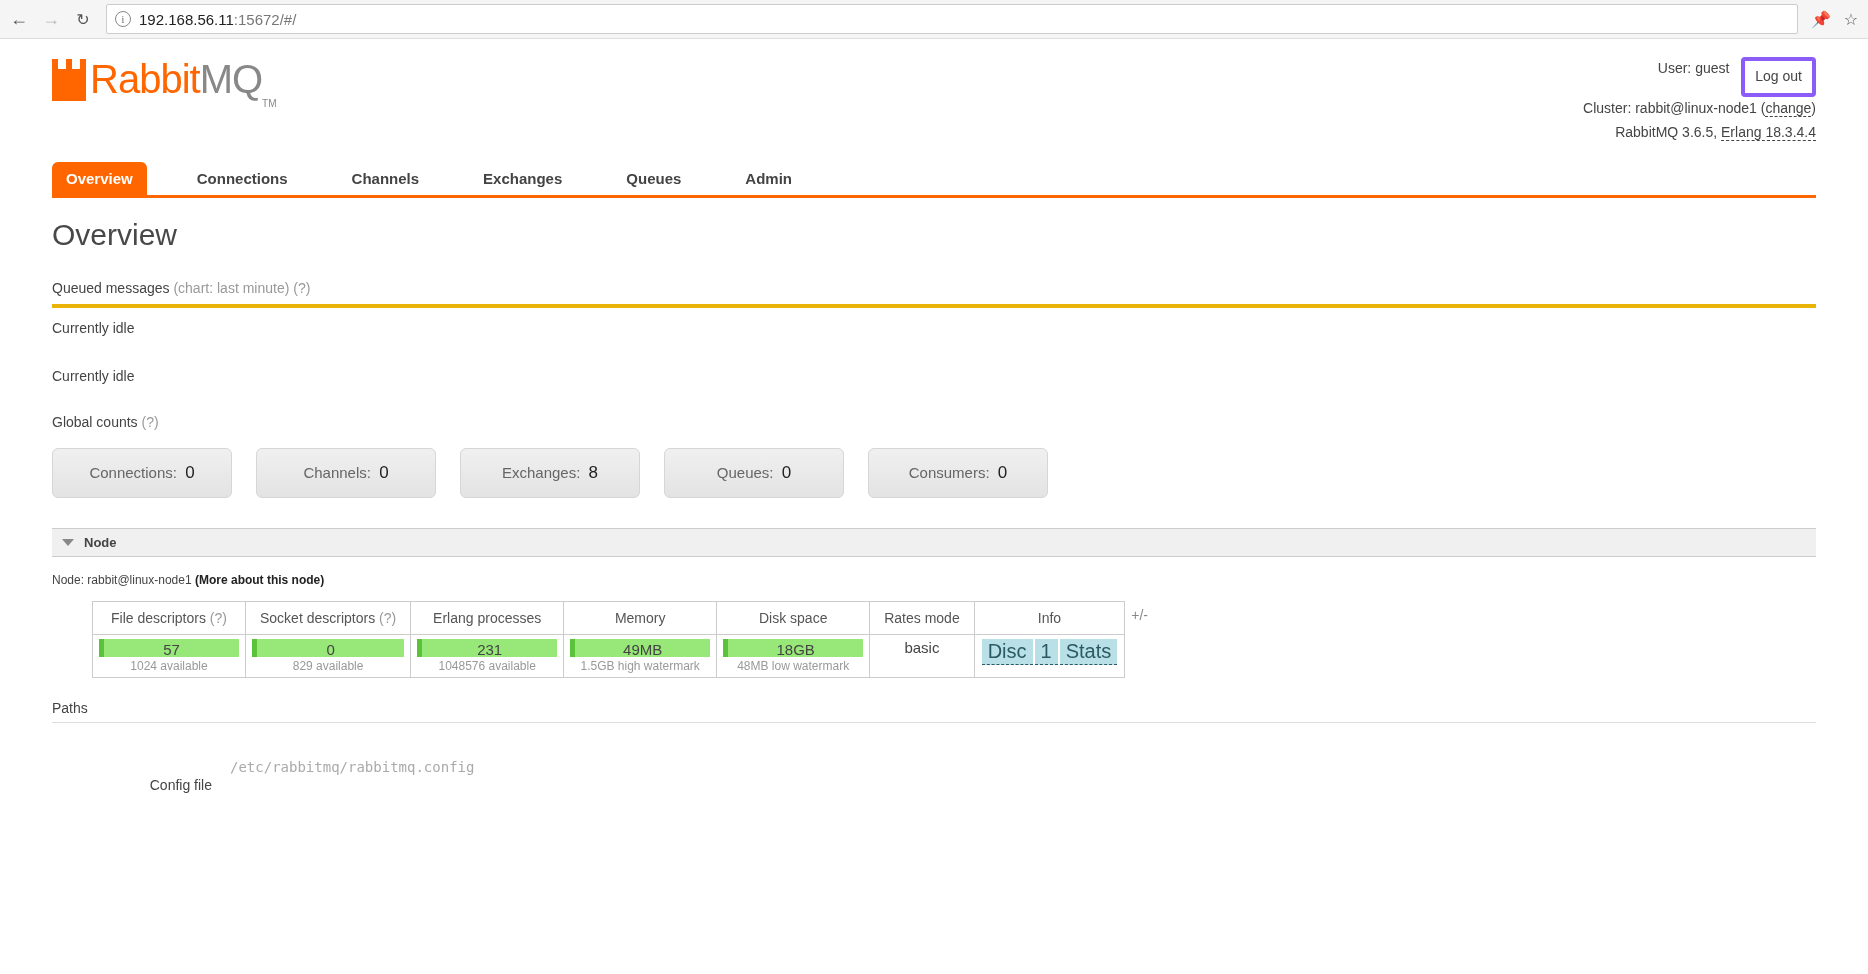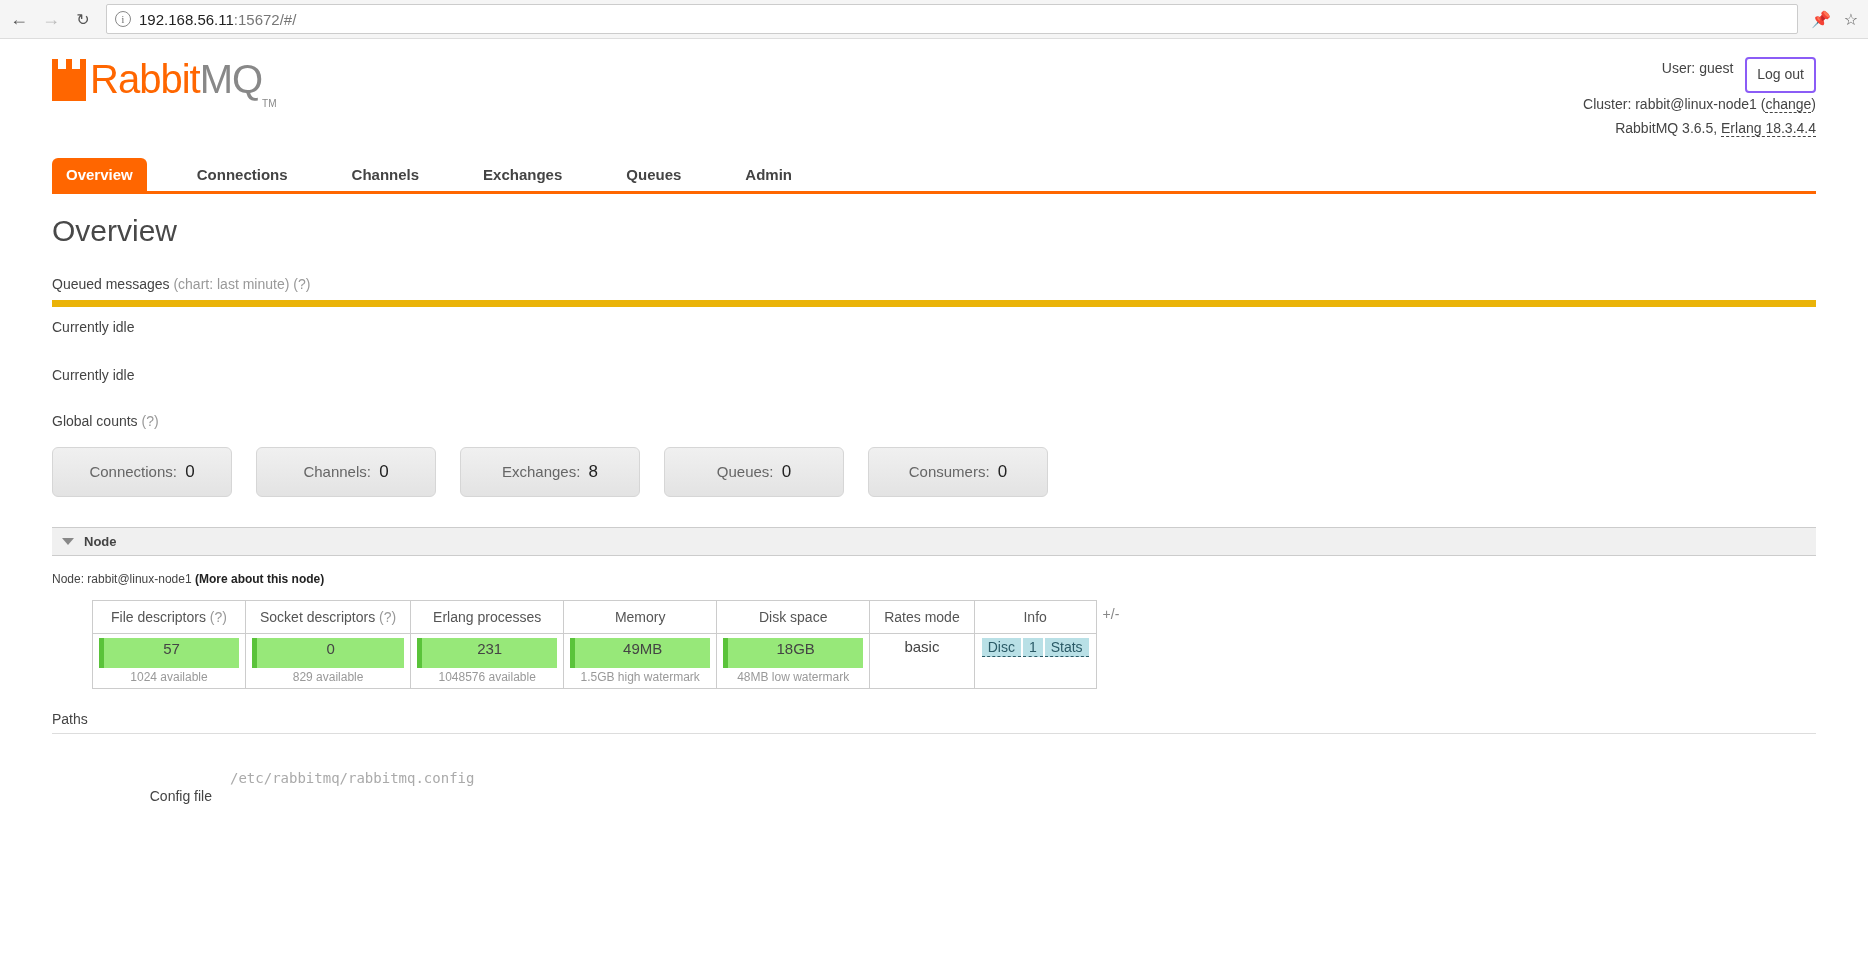--- a/index.html
+++ b/index.html
@@ -20,48 +20,48 @@
   .logo-mark{width:34px;height:42px;background:#f60;position:relative;margin-right:4px;}
   .logo-mark:before,.logo-mark:after{content:'';position:absolute;top:0;width:8px;height:10px;background:#fff;}
   .logo-mark:before{left:6px;}
   .logo-mark:after{right:6px;}
   .logo-text{font-size:40px;font-weight:400;letter-spacing:-1px;}
   .logo-text .r{color:#f60;}
   .logo-text .mq{color:#888;}
   .logo-tm{font-size:10px;color:#888;vertical-align:top;position:relative;top:24px;}
   .top-right{margin-left:auto;text-align:right;line-height:1.7;font-size:14px;color:#444;}
   .top-right a{color:#444;}
-  .logout-btn{display:inline-block;border:2px solid #8b5cf6;border-radius:4px;padding:4px 10px;background:#fff;margin-left:8px;color:#444;font-size:14px;vertical-align:top;}
+  .logout-btn{display:inline-block;border:4px solid #8b5cf6;border-radius:4px;padding:4px 10px;background:#fff;margin-left:8px;color:#444;font-size:14px;vertical-align:top;}
   .change-link, .erlang-link{border-bottom:1px dashed #444;margin-top:24px;}
   
   .tabs{margin-top:18px;border-bottom:3px solid #f60;display:flex;gap:36px;padding:0;}
   .tab{padding:8px 14px;font-weight:bold;font-size:15px;color:#444;border-radius:6px 6px 0 0;cursor:pointer;}
   .tab.active{background:#f60;color:#fff;}
   h1.page-title{font-size:30px;font-weight:normal;color:#484848;margin:20px 0 18px 0;}
   
   .section-head{background:#f0f0f0;border-top:1px solid #ccc;border-bottom:1px solid #ccc;padding:6px 10px;font-weight:bold;color:#444;display:flex;align-items:center;margin-top:4px;}
   .tri{display:inline-block;width:0;height:0;border-left:6px solid transparent;border-right:6px solid transparent;border-top:7px solid #888;margin-right:10px;}
-  .sub-line{border-bottom:7px solid #eab308;padding:10px 0 8px 0;color:#444;font-size:14px;}
+  .sub-line{border-bottom:4px solid #eab308;padding:10px 0 8px 0;color:#444;font-size:14px;}
   .sub-line .muted{color:#999;}
   .help{color:#999;}
   .idle{padding:12px 0 20px 0;font-size:14px;}
   .counts-row{display:flex;gap:24px;padding:10px 0 26px 0;}
   .count-box{background:linear-gradient(#f0f0f0,#e3e3e3);border:1px solid #d6d6d6;border-radius:6px;padding:14px 24px;min-width:130px;text-align:center;font-size:15px;color:#666;}
   .count-box .val{color:#222;font-size:17px;margin-left:4px;}
   
   .node-line{padding:16px 0 12px 0;font-size:12px;}
   .node-line b{color:#222;}
   table.node{border-collapse:collapse;margin-top:2px;margin-left:40px;}
   table.node th{border:1px solid #ccc;background:#fff;font-weight:normal;color:#555;padding:8px 14px;font-size:14px;text-align:center;}
   table.node td{border:1px solid #ccc;padding:4px 6px;text-align:center;vertical-align:top;}
   .bar-cell{min-width:140px;}
-  .bar{background:#97e879;height:30px;line-height:22px;font-size:15px;border-left:5px solid #5ac33a;position:relative;}
+  .bar{background:#97e879;height:18px;line-height:22px;font-size:15px;border-left:5px solid #5ac33a;position:relative;}
   .bar-sub{color:#999;font-size:12px;padding-top:2px;}
   .plain-cell{font-size:15px;padding-top:2px;}
-  .info-pill{display:inline-block;background:#b9e0e6;color:#2a5a66;padding:1px 6px;margin:0 1px;border-bottom:1px dashed #2a5a66;font-size:14px;}
+  .info-pill{display:inline-block;background:#b9e0e6;color:#2a5a66;padding:1px 6px;margin:0 1px;border-bottom:1px dashed #2a5a66;font-size:20px;}
   .plusminus{color:#888;font-size:14px;padding-left:6px;}
   
   .paths-head{padding:22px 0 6px 0;border-bottom:1px solid #ddd;font-size:14px;}
   .paths-row{display:flex;align-items:center;padding-top:18px;}
   .paths-row .lbl{width:160px;text-align:right;padding-right:18px;font-size:14px;margin-top:36px;}
   .paths-row .val{font-family:Consolas,Menlo,monospace;color:#aaa;font-size:14px;}
 </style>
 </head>
 <body>
 

